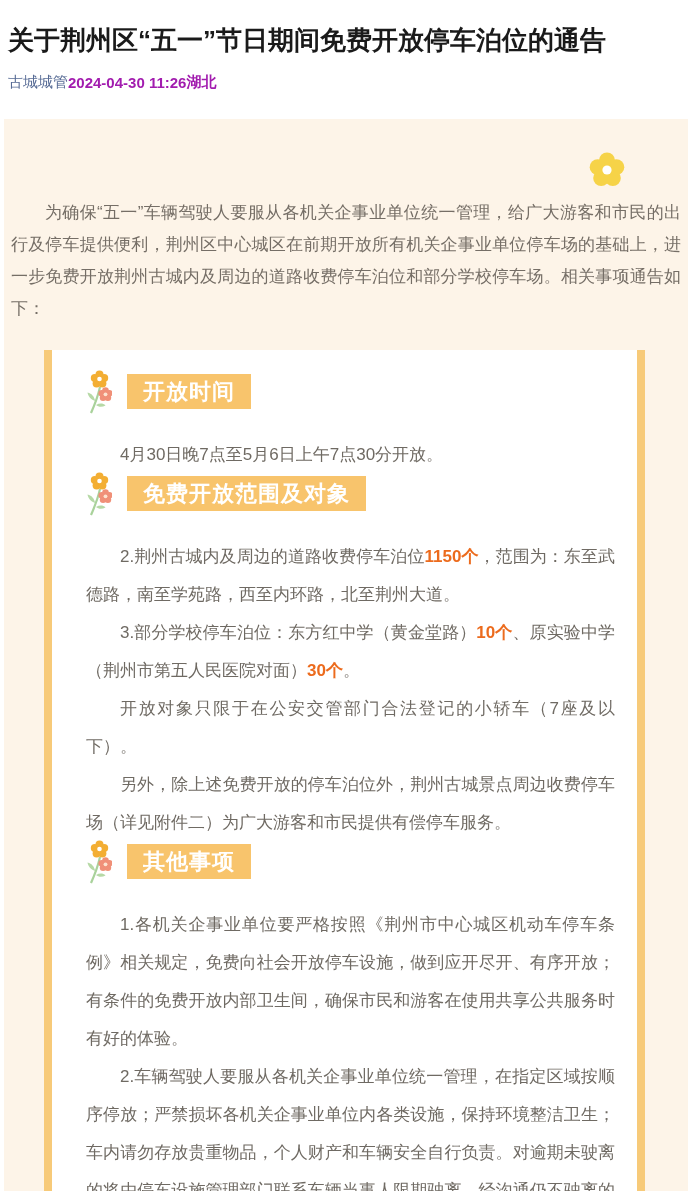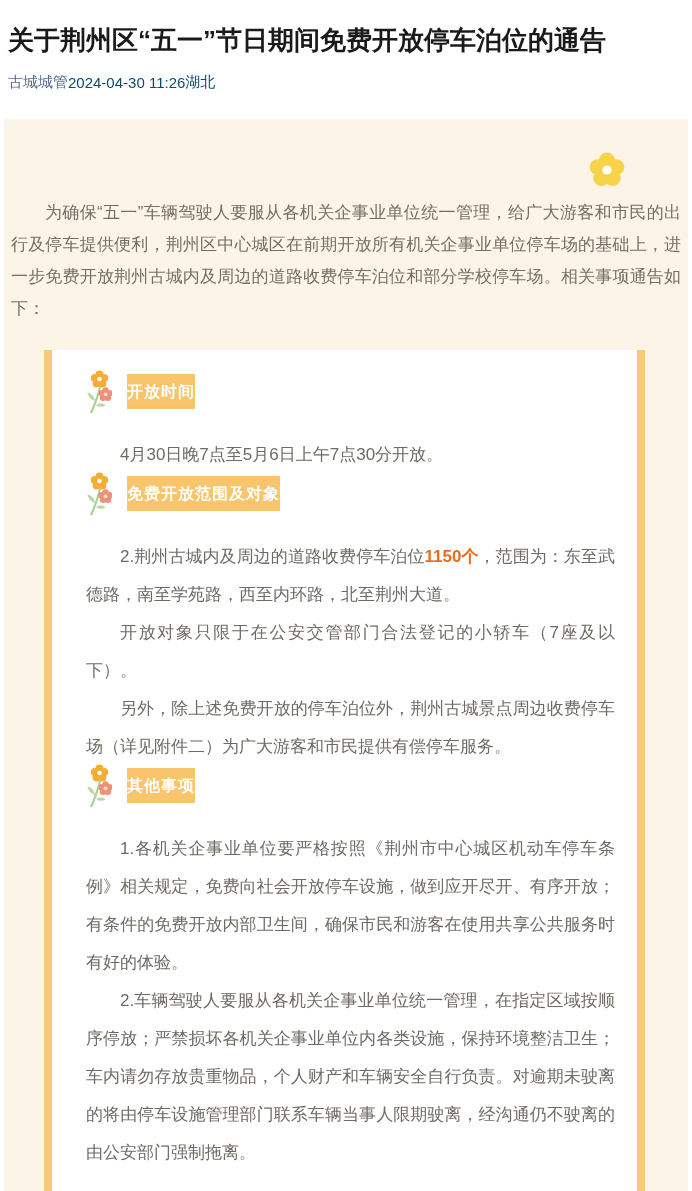--- a/index.html
+++ b/index.html
@@ -10,21 +10,21 @@
   }
   .article-title{
     font-size:26px;font-weight:700;color:#1a1a1a;line-height:1.4;
     margin:22px 24px 0 8px;
   }
   .byline{
     display:flex;align-items:center;
     margin:15px 8px 0 8px;font-size:15px;
   }
   .author{color:#576b95;cursor:pointer;}
-  .meta{color:#0c4a6e;}
+  .meta{color:#a21caf;font-weight:bold;}
   .hero{
     position:relative;
     margin:27px 4px 0 4px;
     background:#fdf4e8;
     min-height:1160px;
     padding:78px 7px 0 7px;
     box-sizing:border-box;
   }
   .deco-flower{
     position:absolute;top:32px;right:62px;width:38px;height:38px;
@@ -40,22 +40,22 @@
     border-right:8px solid #f7ca79;
     padding:22px 22px 60px 34px;
   }
   .section-head{
     display:flex;align-items:flex-start;gap:15px;
     margin:28px 0 22px 0;
   }
   .section-head:first-child{margin-top:2px;}
   .bouquet{width:26px;height:44px;flex:0 0 auto;margin-top:-4px;}
   .badge{
-    background:#f8c46c;color:#ffffff;font-weight:700;font-size:16px;
-    line-height:35px;padding:0 0;letter-spacing:1px;white-space:nowrap;
+    background:#f8c46c;color:#ffffff;font-weight:700;font-size:22px;
+    line-height:35px;padding:0 16px;letter-spacing:1px;white-space:nowrap;
   }
   .para{
     margin:0;font-size:17px;line-height:38px;color:#6f6a63;
     text-align:justify;text-indent:2em;
   }
   .hl{color:#ec6b1d;font-weight:700;}
 </style>
 </head>
 <body>
 
@@ -133,20 +133,21 @@
           <circle cx="17.1" cy="27.8" r="3.3"></circle>
           <circle cx="21.9" cy="27.8" r="3.3"></circle>
           <circle cx="23.3" cy="23.3" r="3.3"></circle>
         </g>
         <circle cx="19.5" cy="24.3" r="1.9" fill="#fce3cf"></circle>
       </svg>
       <span class="badge">免费开放范围及对象</span>
     </div>
     <div>
           <p class="para"><span>2.荆州古城内及周边的道路收费停车泊位</span><span class="hl">1150个</span><span>，范围为：东至武德路，南至学苑路，西至内环路，北至荆州大道。</span></p>
+          <p class="para"><span>3.部分学校停车泊位：东方红中学（黄金堂路）</span><span class="hl">10个</span><span>、原实验中学（荆州市第五人民医院对面）</span><span class="hl">30个</span><span>。</span></p>
           <p class="para"><span>开放对象只限于在公安交管部门合法登记的小轿车（7座及以下）。</span></p>
           <p class="para"><span>另外，除上述免费开放的停车泊位外，荆州古城景点周边收费停车场（详见附件二）为广大游客和市民提供有偿停车服务。</span></p>
         </div>
   </div>
 
   <div>
     <div class="section-head">
       <svg class="bouquet" viewBox="0 0 26 44" aria-hidden="true">
         <path d="M14 17 C 12 26, 9 34, 5 43" stroke="#a9d29b" stroke-width="2.2" fill="none"></path>
         <path d="M9 31 C 4.5 29.5, 2 26, 1.5 22.5 C 6 23.5, 8.5 27, 9 31 Z" fill="#b6d9a6"></path>

